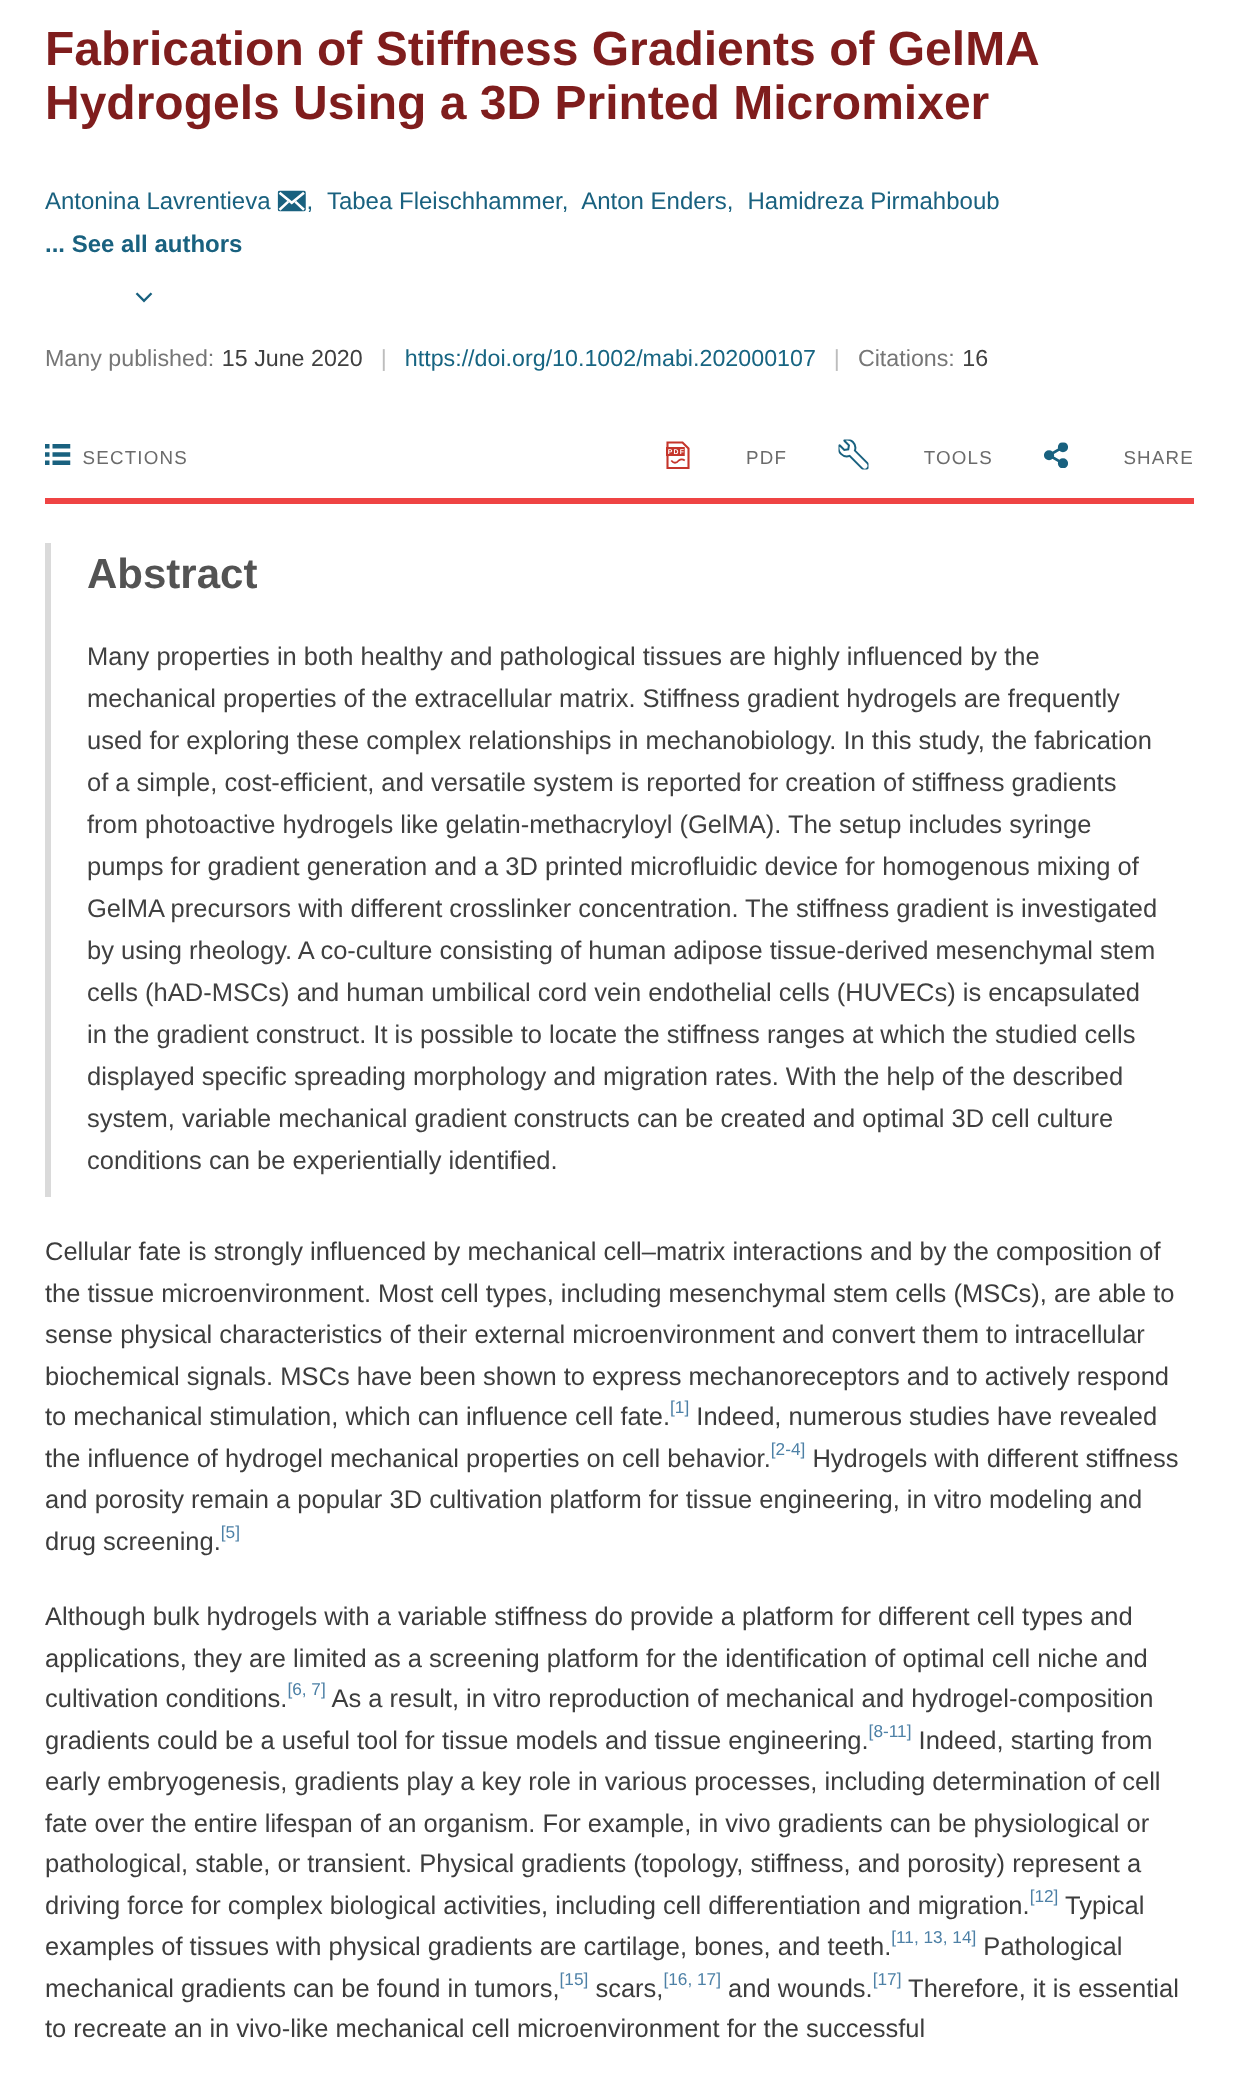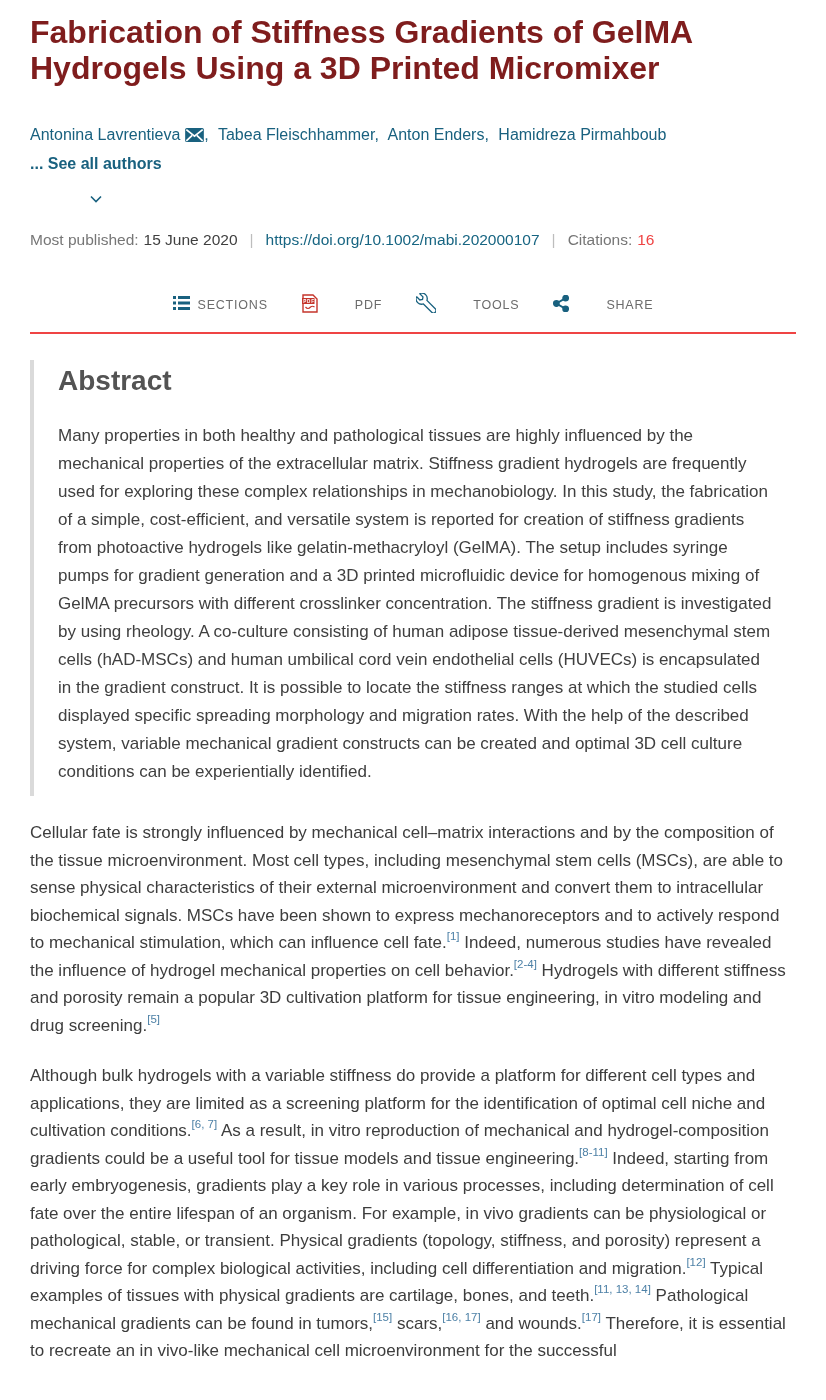--- a/index.html
+++ b/index.html
@@ -33,27 +33,27 @@
 
   .pub-line {
     margin-top: 21px; font-size: 15.5px; color: #767676;
     display: flex; align-items: center; flex-wrap: wrap;
   }
   .pub-label { color: #767676; }
   .pub-date { color: #3f3f3f; margin-left: 5px; }
   .pub-sep { color: #bdbdbd; margin: 0 12px; }
   .doi-link { color: #176582; font-weight: 400; text-decoration: none; cursor: pointer; }
   .citations-label { color: #767676; }
-  .citations-count { color: #ef4444; margin-left: 5px; }
+  .citations-count { color: #404040; margin-left: 5px; }
 
   .toolbar {
     margin-top: 44px;
-    display: flex; align-items: center; justify-content: center;
+    display: flex; align-items: center; justify-content: space-between;
     padding-bottom: 16px;
-    border-bottom: 2px solid #ef4444;
+    border-bottom: 4px solid #ef4444;
   }
   .toolbar-left, .toolbar-right { display: flex; align-items: center; }
   .toolbar-btn {
     display: inline-flex; align-items: center; gap: 8px;
     font-size: 12.5px; letter-spacing: 0.8px; color: #6b6b6b;
     cursor: pointer; background: none; border: none;
     font-family: "Liberation Sans", sans-serif;
   }
   .toolbar-right .toolbar-btn { margin-left: 34px; gap: 37px; }
 
@@ -106,21 +106,21 @@
   </div>
 
   <div class="see-all">
     <span>... See all authors</span>
     <span class="chevron-down"><svg width="12" height="8" viewBox="0 0 12 8">
           <path d="M1 1.5 L6 6.5 L11 1.5" stroke="#19617f" stroke-width="1.6" fill="none"></path>
         </svg></span>
   </div>
 
   <div class="pub-line">
-    <span class="pub-label">Most published:</span>
+    <span class="pub-label">Many published:</span>
     <span class="pub-date">15 June 2020</span>
     <span class="pub-sep">|</span>
     <a class="doi-link">https://doi.org/10.1002/mabi.202000107</a>
     <span class="pub-sep">|</span>
     <span class="citations-label">Citations:</span>
     <span class="citations-count">16</span>
   </div>
 
   <div class="toolbar">
     <div class="toolbar-left">

